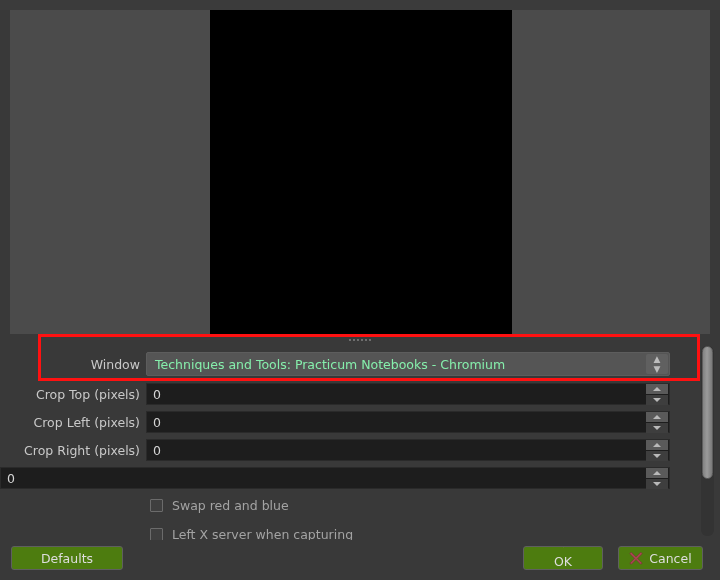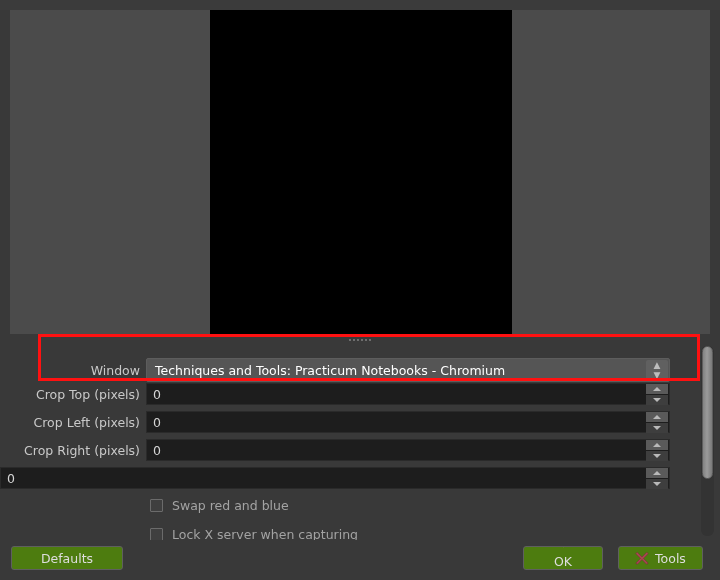--- a/index.html
+++ b/index.html
@@ -75,21 +75,21 @@
   
   .combo {
     position: relative;
     flex: 1; height: 24px; margin-right: 16px;
     background: #555555;
     border: 1px solid #5d5d5d;
     border-radius: 2px;
     display: flex; align-items: center;
   }
   .combo-text {
-    padding-left: 8px; color: #ffffff; font-size: 12.5px;
+    padding-left: 8px; color: #86efac; font-size: 12.5px;
     white-space: nowrap; overflow: hidden;
   }
   .combo-spin {
     position: absolute; right: 1px; top: 1px;
     width: 22px; height: 20px;
     background: #606060;
     border-radius: 2px;
     display: flex; flex-direction: column;
     align-items: center; justify-content: center; gap: 1px;
   }
@@ -213,21 +213,21 @@
         <i></i>
         <i></i>
         <i></i>
         <i></i>
     </div>
   </div>
 
   <div class="settings-panel">
     <div class="scroll-viewport">
 
-      <div class="form-row" style="top:6px;margin-top:6px;">
+      <div class="form-row" style="top:6px;">
         <div class="row-label">Window</div>
         <div class="combo">
           <div class="combo-text">Techniques and Tools: Practicum Notebooks - Chromium</div>
           <div class="combo-spin">
             <span class="chev">▲</span>
             <span class="chev">▼</span>
           </div>
         </div>
       </div>
 
@@ -292,21 +292,21 @@
 
       <div class="check-row" style="top:146px;">
         <div class="spacer"></div>
         <div class="checkbox"></div>
         <div class="check-label">Swap red and blue</div>
       </div>
 
       <div class="check-row" style="top:175px;">
         <div class="spacer"></div>
         <div class="checkbox"></div>
-        <div class="check-label">Lock X server when capturing</div>
+        <div class="check-label">Left X server when capturing</div>
       </div>
 
     </div>
 
     <div class="scrollbar-track">
       <div class="scrollbar-thumb"></div>
     </div>
   </div>
 
   <div class="button-bar"></div>
@@ -319,18 +319,18 @@
     <svg class="icon-enter" viewBox="0 0 16 14">
       <path d="M14 1 L14 7 L5 7 L5 4 L1 8 L5 12 L5 9 L15.5 9 L15.5 1 Z" fill="#8aa05a" stroke="#5c6b38" stroke-width="1" stroke-linejoin="round"></path>
     </svg>
     <span>OK</span>
   </div>
 
   <div class="btn btn-cancel">
     <svg class="icon-x" viewBox="0 0 16 16">
       <path d="M2.5 1.5 L8 7 L13.5 1.5 L15 3 L9.5 8.5 L15 14 L13.2 15 L8 9.8 L2.8 15 L1 14 L6.5 8.5 L1 3 Z" fill="#b04a55" stroke="#7d3039" stroke-width="0.8" stroke-linejoin="round"></path>
     </svg>
-    <span>Tools</span>
+    <span>Cancel</span>
   </div>
 
   <div class="annot-rect"></div>
 
 </div>
 
 </body></html>

